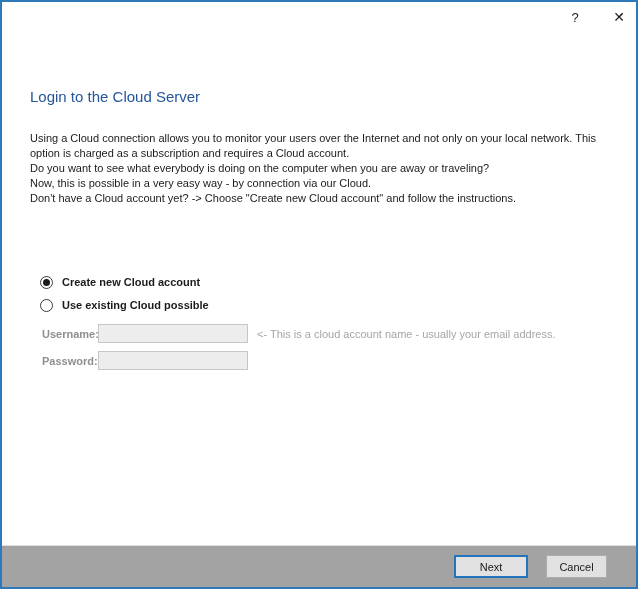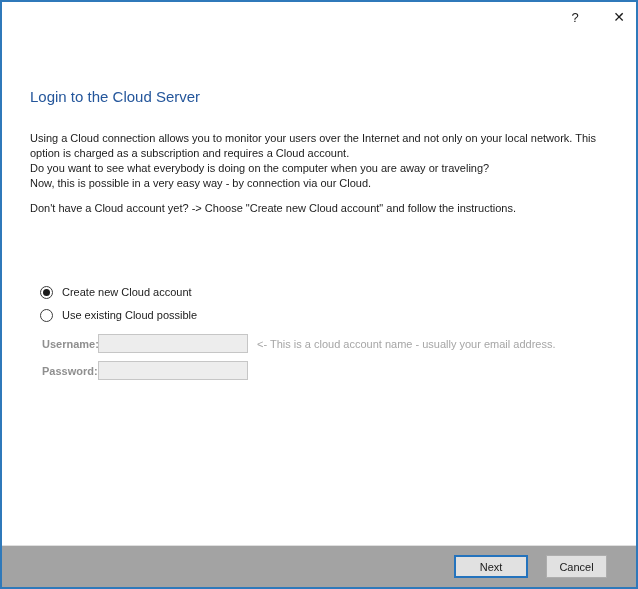--- a/index.html
+++ b/index.html
@@ -48,30 +48,31 @@
   }
 
   .para {
     white-space: pre-line;
     font-size: 11px;
     line-height: 15px;
     color: #1b1b1b;
   }
   .para.p1 { margin-top: 26px; }
   .para.p2 { margin-top: 0; }
-  .para.p3 { margin-top: 10px; }
+  .para.p3 { }
 
   
   .options { margin: 68px 0 0 10px; }
   .option-row {
     display: flex;
     align-items: center;
     height: 16px;
     margin-bottom: 7px;
     cursor: default;
+    font-weight: bold;
   }
   .radio {
     width: 13px;
     height: 13px;
     border: 1px solid #3c3c3c;
     border-radius: 50%;
     background: #fff;
     position: relative;
     flex: 0 0 auto;
   }

